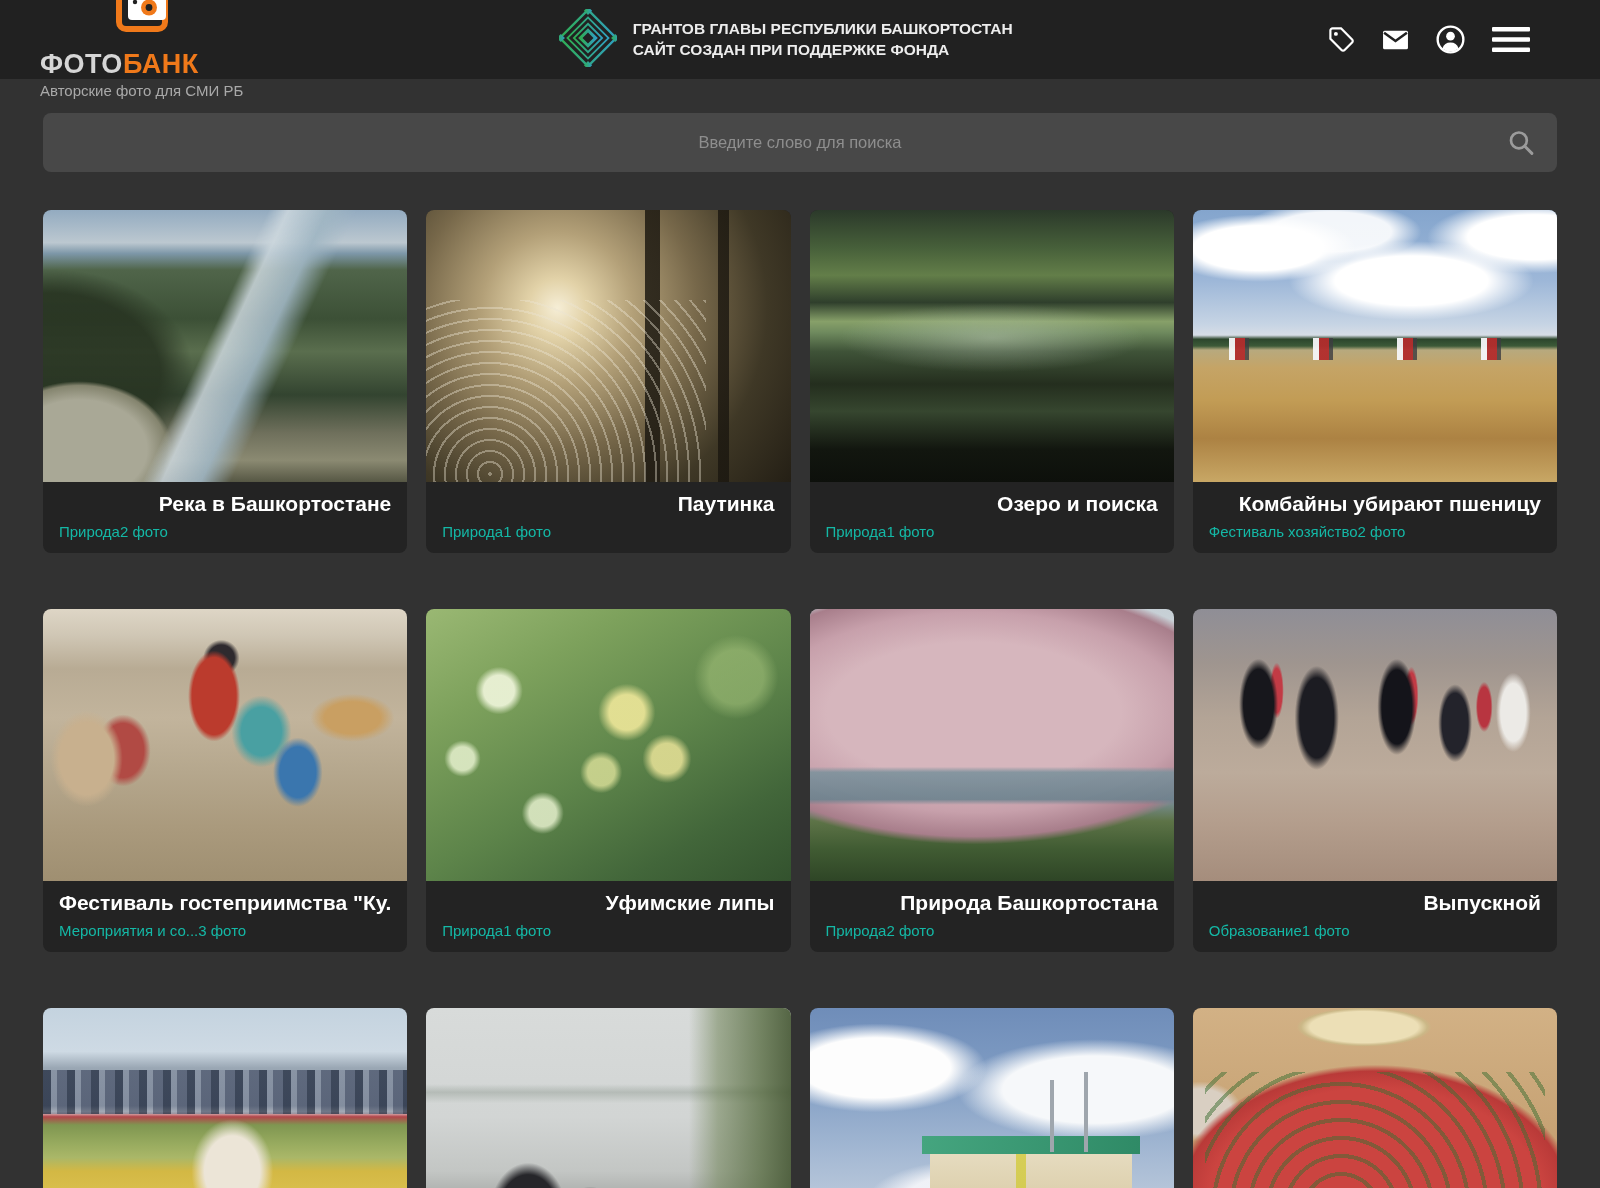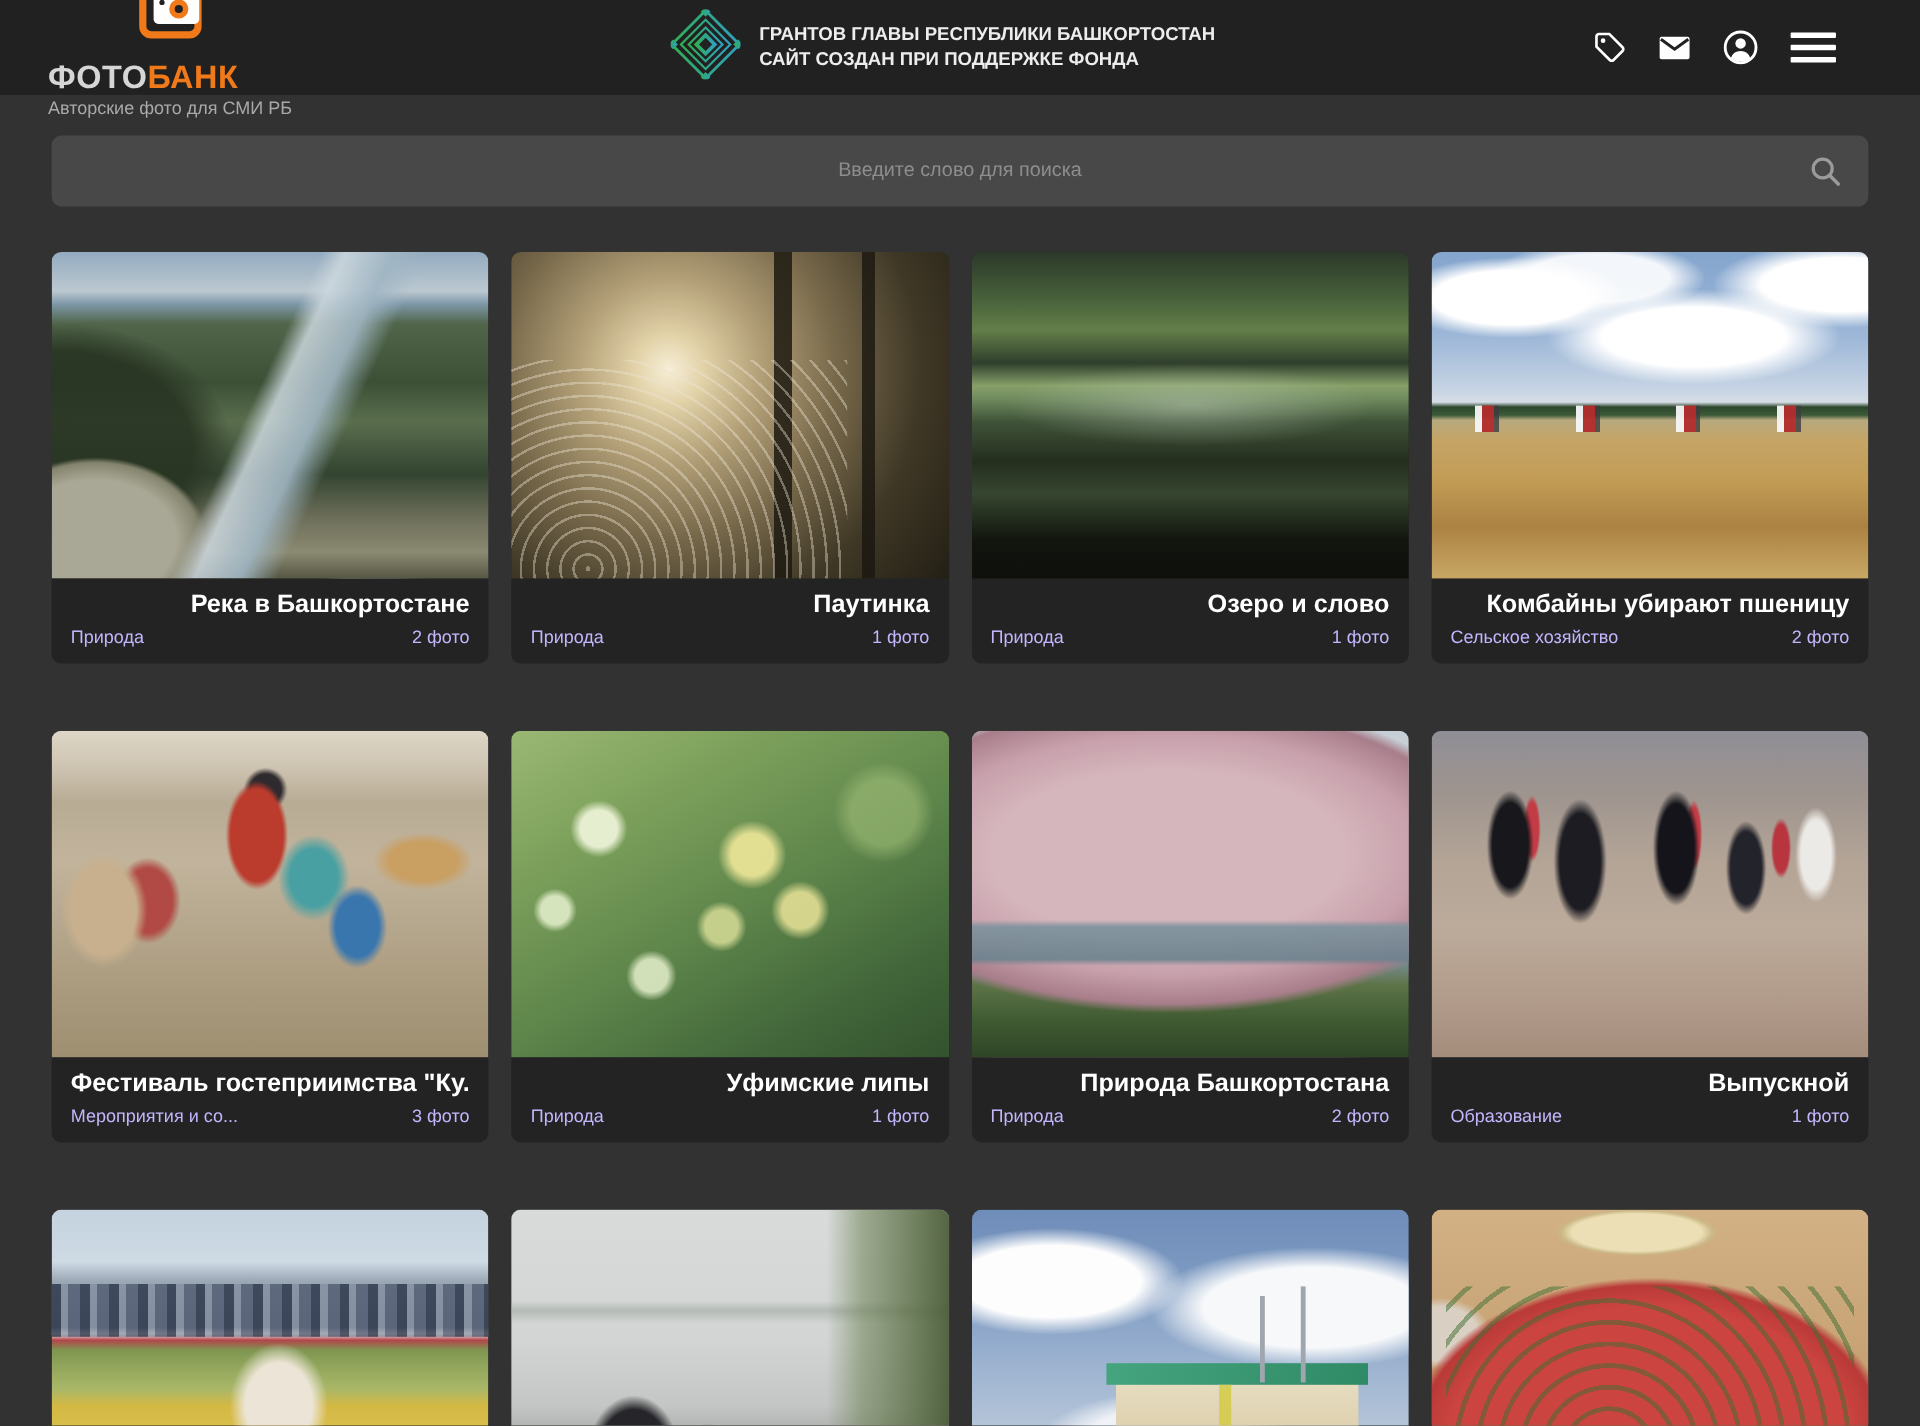--- a/index.html
+++ b/index.html
@@ -25,21 +25,21 @@
     text-align:center; color:#dddddd; font-size:16.5px; font-family:"Liberation Sans",sans-serif; }
   .searchbar input::placeholder { color:#8e8e8e; }
   .search-glyph { position:absolute; right:22px; top:50%; transform:translateY(-50%); display:inline-flex; cursor:pointer; }
 
   
   .grid { display:grid; grid-template-columns:repeat(4,1fr); gap:56px 19px; margin:38px 43px 0; }
   .card { background:#232323; border-radius:8px; overflow:hidden; cursor:pointer; }
   .ph { height:272px; background-color:#555; }
   .cap { padding:10px 16px 13px; }
   .cap .t { font-size:21px; font-weight:bold; color:#ffffff; margin-bottom:7px; white-space:nowrap; overflow:hidden;text-align:right; }
-  .meta { display:flex; justify-content:space-between; font-size:15px; color:#c4b5fd; }
+  .meta { display:flex; justify-content:flex-start; font-size:15px; color:#14b8a6; }
 
   
   .ph-river { background:
     linear-gradient(115deg, transparent 46%, rgba(205,216,222,.85) 50%, rgba(160,182,195,.9) 58%, transparent 64%),
     radial-gradient(150px 110px at 10% 88%, #a9a896 0 45%, #84846e 58%, transparent 62%),
     radial-gradient(220px 160px at 2% 60%, rgba(40,52,34,.9) 0 50%, transparent 65%),
     linear-gradient(180deg, #93abc0 0%, #bcc8d0 12%, #7d97a8 16%, #50654a 22%, #3c5036 40%, #5a6e4e 52%, #334430 68%, #6f705c 82%, #8b8a72 92%, #565744 100%); }
 
   .ph-web { background:
     repeating-radial-gradient(circle at 28% 58%, rgba(235,228,210,.4) 0 2px, transparent 2px 11px),
@@ -250,34 +250,34 @@
       <div class="meta">
         <span>Природа</span>
         <span>1 фото</span>
       </div>
     </div>
   </article>
 
   <article class="card">
     <div class="ph ph-lake"></div>
     <div class="cap">
-      <h3 class="t">Озеро и слово</h3>
+      <h3 class="t">Озеро и поиска</h3>
       <div class="meta">
         <span>Природа</span>
         <span>1 фото</span>
       </div>
     </div>
   </article>
 
   <article class="card">
     <div class="ph ph-combines"></div>
     <div class="cap">
       <h3 class="t">Комбайны убирают пшеницу</h3>
       <div class="meta">
-        <span>Сельское хозяйство</span>
+        <span>Фестиваль хозяйство</span>
         <span>2 фото</span>
       </div>
     </div>
   </article>
 
   <article class="card">
     <div class="ph ph-festival"></div>
     <div class="cap">
       <h3 class="t">Фестиваль гостеприимства "Ку...</h3>
       <div class="meta">

